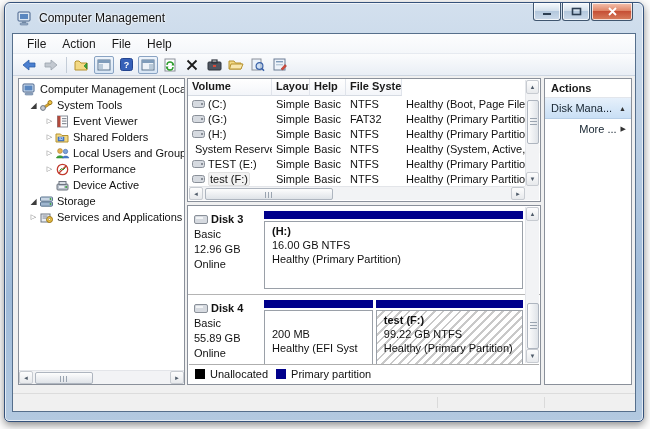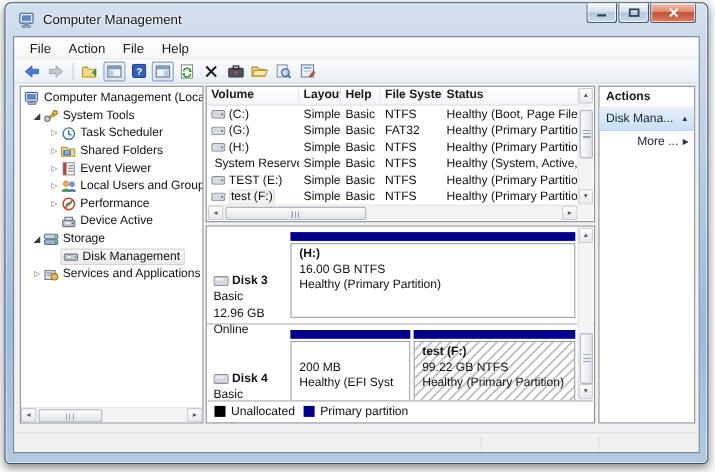--- a/index.html
+++ b/index.html
@@ -111,21 +111,21 @@
   .vl-vscroll { position:absolute; right:1px; top:1px; width:14px; height:106px; background:#f2f3f5; border-left:1px solid #e4e6ea; display:flex; flex-direction:column; align-items:center; }
   .vl-hscroll { position:absolute; left:1px; bottom:1px; right:15px; height:14px; background:#f2f3f5; border-top:1px solid #e3e5e9; display:flex; align-items:center; }
   .corner { position:absolute; right:1px; bottom:1px; width:14px; height:14px; background:#f2f3f5; }
 
   
   .disk-pane { left:174px; top:129px; width:354px; bottom:8px; overflow:hidden; }
   .disk-row { position:relative; display:flex; }
   .disk-row.d3 { height:88px; }
   .disk-row.d4 { height:76px; border-top:1px solid #b4b4b4; }
   .disk-info { width:72px; flex:none; padding:6px 0 0 6px; font-size:11px; line-height:15px; color:#111; }
-  .disk-name { font-weight:bold; display:flex; align-items:center; gap:3px;margin-top:36px; }
+  .disk-name { font-weight:bold; display:flex; align-items:center; gap:3px; }
   .part-area { position:absolute; left:76px; right:17px; top:5px; bottom:5px; display:flex; gap:3px; }
   .partition { display:flex; flex-direction:column; flex:1; }
   .pstrip { height:8px; background:#00008b; flex:none; }
   .pbody {
     flex:1; margin-top:2px; border:1px solid #9aa0a8; background:#fff;
     padding:2px 0 0 7px; font-size:11px; line-height:14px; color:#111;
     white-space:nowrap; overflow:hidden;
   }
   .pbody.hatched {
     background:repeating-linear-gradient(135deg,#ffffff 0 4px,#c9c9c9 4px 6px);
@@ -305,54 +305,46 @@
           <div class="trow lvl1">
             <span class="exp expanded">◢</span>
             <svg class="ticon" viewBox="0 0 15 13">
                   <rect x="2" y="6" width="10" height="2.2" rx="1" transform="rotate(-35 7 7)" fill="#d9a62e" stroke="#9a7418" stroke-width="0.6"></rect>
                   <circle cx="4" cy="9" r="2.4" fill="#c7ccd4" stroke="#6f7680"></circle>
                   <circle cx="11" cy="3.6" r="2" fill="#f0c544" stroke="#9a7418"></circle>
                 </svg>
             <span>System Tools</span>
           </div>
 
-          <div class="trow lvl2">
-            <span class="exp">▷</span>
-            <svg class="ticon" viewBox="0 0 15 13">
-                  <circle cx="7.5" cy="6.5" r="5.2" fill="#f6fbff" stroke="#3a6ea8" stroke-width="1.2"></circle>
-                  <path d="M7.5 3.5 V6.7 L10 8" fill="none" stroke="#2c517c" stroke-width="1.1"></path>
-                </svg>
-            <span>Task Scheduler</span>
-          </div>
-
-          <div class="trow lvl2">
-            <span class="exp">▷</span>
-            <svg class="ticon" viewBox="0 0 15 13">
-                  <path d="M1 3 L1 11 H13 V4.5 H7 L5.5 3 Z" fill="#f3d984" stroke="#b6922f"></path>
-                  <rect x="3" y="6" width="6" height="4" fill="#4a7fd0" stroke="#2c5da6" stroke-width="0.5"></rect>
-                  <text x="6" y="9.4" font-size="4" fill="#fff" text-anchor="middle" font-family="Liberation Sans,sans-serif">32</text>
-                </svg>
-            <span>Shared Folders</span>
-          </div>
 
           <div class="trow lvl2">
             <span class="exp">▷</span>
             <svg class="ticon" viewBox="0 0 15 13">
                   <rect x="2.5" y="1" width="10" height="11" fill="#fdfdfd" stroke="#8a9099"></rect>
                   <rect x="2.5" y="1" width="3" height="11" fill="#b34a3c"></rect>
                   <rect x="7" y="3" width="4.5" height="1.2" fill="#8a9099"></rect>
                   <rect x="7" y="5.5" width="4.5" height="1.2" fill="#8a9099"></rect>
                   <rect x="7" y="8" width="4.5" height="1.2" fill="#8a9099"></rect>
                 </svg>
             <span>Event Viewer</span>
           </div>
 
           <div class="trow lvl2">
             <span class="exp">▷</span>
             <svg class="ticon" viewBox="0 0 15 13">
+                  <path d="M1 3 L1 11 H13 V4.5 H7 L5.5 3 Z" fill="#f3d984" stroke="#b6922f"></path>
+                  <rect x="3" y="6" width="6" height="4" fill="#4a7fd0" stroke="#2c5da6" stroke-width="0.5"></rect>
+                  <text x="6" y="9.4" font-size="4" fill="#fff" text-anchor="middle" font-family="Liberation Sans,sans-serif">32</text>
+                </svg>
+            <span>Shared Folders</span>
+          </div>
+
+          <div class="trow lvl2">
+            <span class="exp">▷</span>
+            <svg class="ticon" viewBox="0 0 15 13">
                   <circle cx="5" cy="4" r="2.4" fill="#e8b14e" stroke="#a8782a" stroke-width="0.6"></circle>
                   <path d="M1.5 11 C1.5 8 8.5 8 8.5 11 Z" fill="#3da43d" stroke="#1f7a1f" stroke-width="0.5"></path>
                   <circle cx="10.5" cy="4.5" r="2.2" fill="#7da3d8" stroke="#3a62a8" stroke-width="0.6"></circle>
                   <path d="M7.5 11 C7.5 8.4 13.8 8.4 13.8 11 Z" fill="#4a7fd0" stroke="#2c5da6" stroke-width="0.5"></path>
                 </svg>
             <span>Local Users and Groups</span>
           </div>
 
           <div class="trow lvl2">
             <span class="exp">▷</span>
@@ -379,31 +371,20 @@
             <span class="exp expanded">◢</span>
             <svg class="ticon" viewBox="0 0 15 13">
                   <rect x="1.5" y="2" width="12" height="4.2" rx="1" fill="#c9d6e4" stroke="#5b748f"></rect>
                   <rect x="1.5" y="7" width="12" height="4.2" rx="1" fill="#9fb6cf" stroke="#5b748f"></rect>
                   <circle cx="11.5" cy="4" r="0.9" fill="#3da43d"></circle>
                   <circle cx="11.5" cy="9" r="0.9" fill="#3da43d"></circle>
                 </svg>
             <span>Storage</span>
           </div>
 
-          <div class="trow lvl2">
-            <span class="exp"></span>
-            <span class="selbox">
-              <svg class="ticon" viewBox="0 0 15 13">
-                    <rect x="1.5" y="4" width="12" height="5.5" rx="1" fill="#cfd6de" stroke="#6f7680"></rect>
-                    <ellipse cx="6" cy="6.7" rx="2.6" ry="1.6" fill="#eef1f5" stroke="#8a9099" stroke-width="0.6"></ellipse>
-                    <circle cx="11.5" cy="6.7" r="0.9" fill="#3da43d"></circle>
-                  </svg>
-              <span>Disk Management</span>
-            </span>
-          </div>
 
           <div class="trow lvl1">
             <span class="exp">▷</span>
             <svg class="ticon" viewBox="0 0 15 13">
                   <rect x="2" y="3" width="9" height="8" fill="#e8edf4" stroke="#6f7680"></rect>
                   <circle cx="10.5" cy="8.5" r="3" fill="#f0c544" stroke="#9a7418"></circle>
                   <circle cx="10.5" cy="8.5" r="1.1" fill="#fff" stroke="#9a7418" stroke-width="0.6"></circle>
                   <rect x="3.5" y="4.5" width="5" height="1.1" fill="#8a9099"></rect>
                   <rect x="3.5" y="6.5" width="5" height="1.1" fill="#8a9099"></rect>
                 </svg>
@@ -419,21 +400,20 @@
           <span class="sc-btn" style="margin-left:auto;">►</span>
         </div>
       </div>
 
       <div class="pane vol-pane">
         <div class="vl-header">
           <div class="hc c-vol">Volume</div>
           <div class="hc c-lay">Layout</div>
           <div class="hc c-typ">Help</div>
           <div class="hc c-fs">File System</div>
-          <div class="hc c-st">Status</div>
           <div class="c-sb"></div>
         </div>
 
         <div class="vl-row">
           <div class="cell c-vol volcell">
                 <svg width="13" height="8" viewBox="0 0 13 8">
                   <rect x="0.5" y="0.5" width="12" height="7" rx="2" fill="#d6dae0" stroke="#8a9099"></rect>
                   <circle cx="10" cy="4" r="1" fill="#6f7680"></circle>
                 </svg>
                 <span class="vname">(C:)</span>

